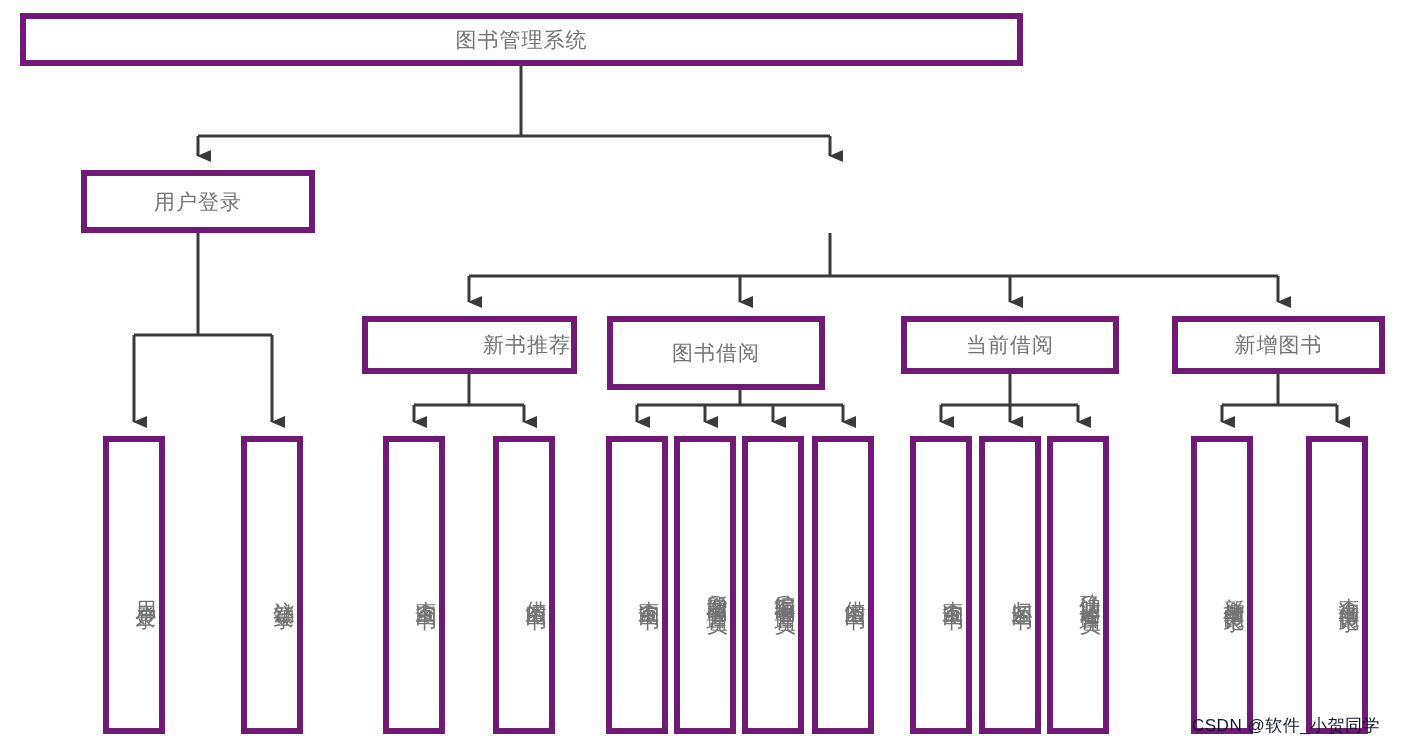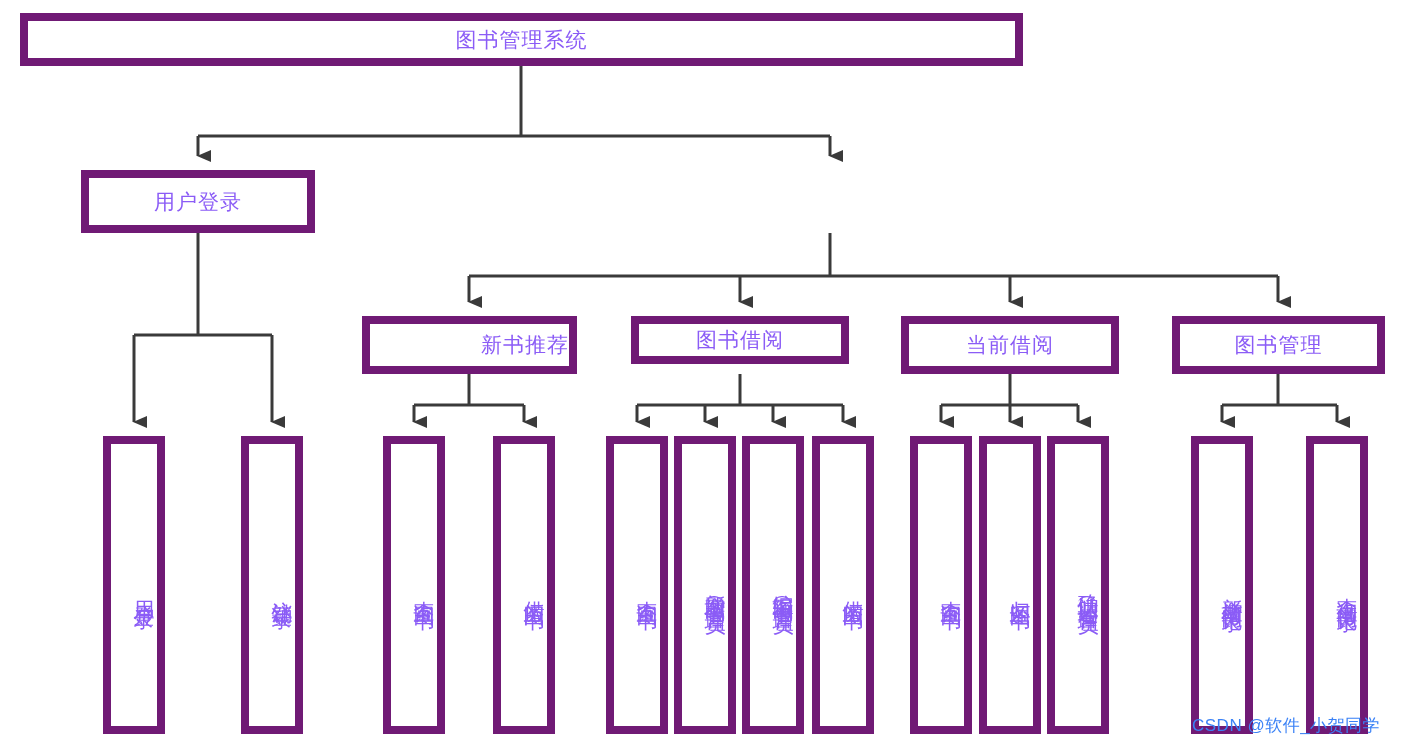--- a/index.html
+++ b/index.html
@@ -22,25 +22,25 @@
     position: absolute;
     left: 0;
     top: 0;
     width: 1405px;
     height: 747px;
   }
   .node {
     position: absolute;
     box-sizing: border-box;
     background: #ffffff;
-    border: 8px solid #701a75;
+    border: 6px solid #701a75;
     display: flex;
     align-items: center;
     justify-content: center;
-    color: #8b5cf6;
+    color: #737373;
     z-index: 2;
   }
   .node-h {
     font-size: 21px;
     letter-spacing: 1px;
     line-height: 1.2;
     white-space: nowrap;
   }
   .node-v {
     font-size: 21px;
@@ -53,21 +53,21 @@
     padding-top: 10px;
   }
   .node-v .vlabel {
     writing-mode: vertical-rl;
     text-orientation: upright;
     text-align: center;
   }
   .watermark {
     position: absolute;
     font-size: 17px;
-    color: #3b82f6;
+    color: #0f172a;
     white-space: nowrap;
     z-index: 5;
     letter-spacing: 0.5px;
   }
 </style>
 </head>
 <body>
 
 <div id="diagram-canvas">
 
@@ -139,30 +139,30 @@
 
   <div class="node node-h" style="left:81px; top:170px; width:234px; height:63px;">
     <span>用户登录</span>
   </div>
 
 
   <div class="node node-h" style="left:362px; top:316px; width:215px; height:58px;justify-content:flex-end;">
     <span>新书推荐</span>
   </div>
 
-  <div class="node node-h" style="left:631px; top:316px; width:218px; height:48px;text-align:right;">
+  <div class="node node-h" style="left:607px; top:316px; width:218px; height:74px;text-align:right;">
     <span>图书借阅</span>
   </div>
 
   <div class="node node-h" style="left:901px; top:316px; width:218px; height:58px;text-align:center;">
     <span>当前借阅</span>
   </div>
 
   <div class="node node-h" style="left:1172px; top:316px; width:213px; height:58px;">
-    <span>图书管理</span>
+    <span>新增图书</span>
   </div>
 
   <div class="node node-v" style="left:103px; top:436px; width:62px; height:298px;">
     <span class="vlabel">用户登录</span>
   </div>
 
   <div class="node node-v" style="left:241px; top:436px; width:62px; height:298px;">
     <span class="vlabel">注销登录</span>
   </div>
 

